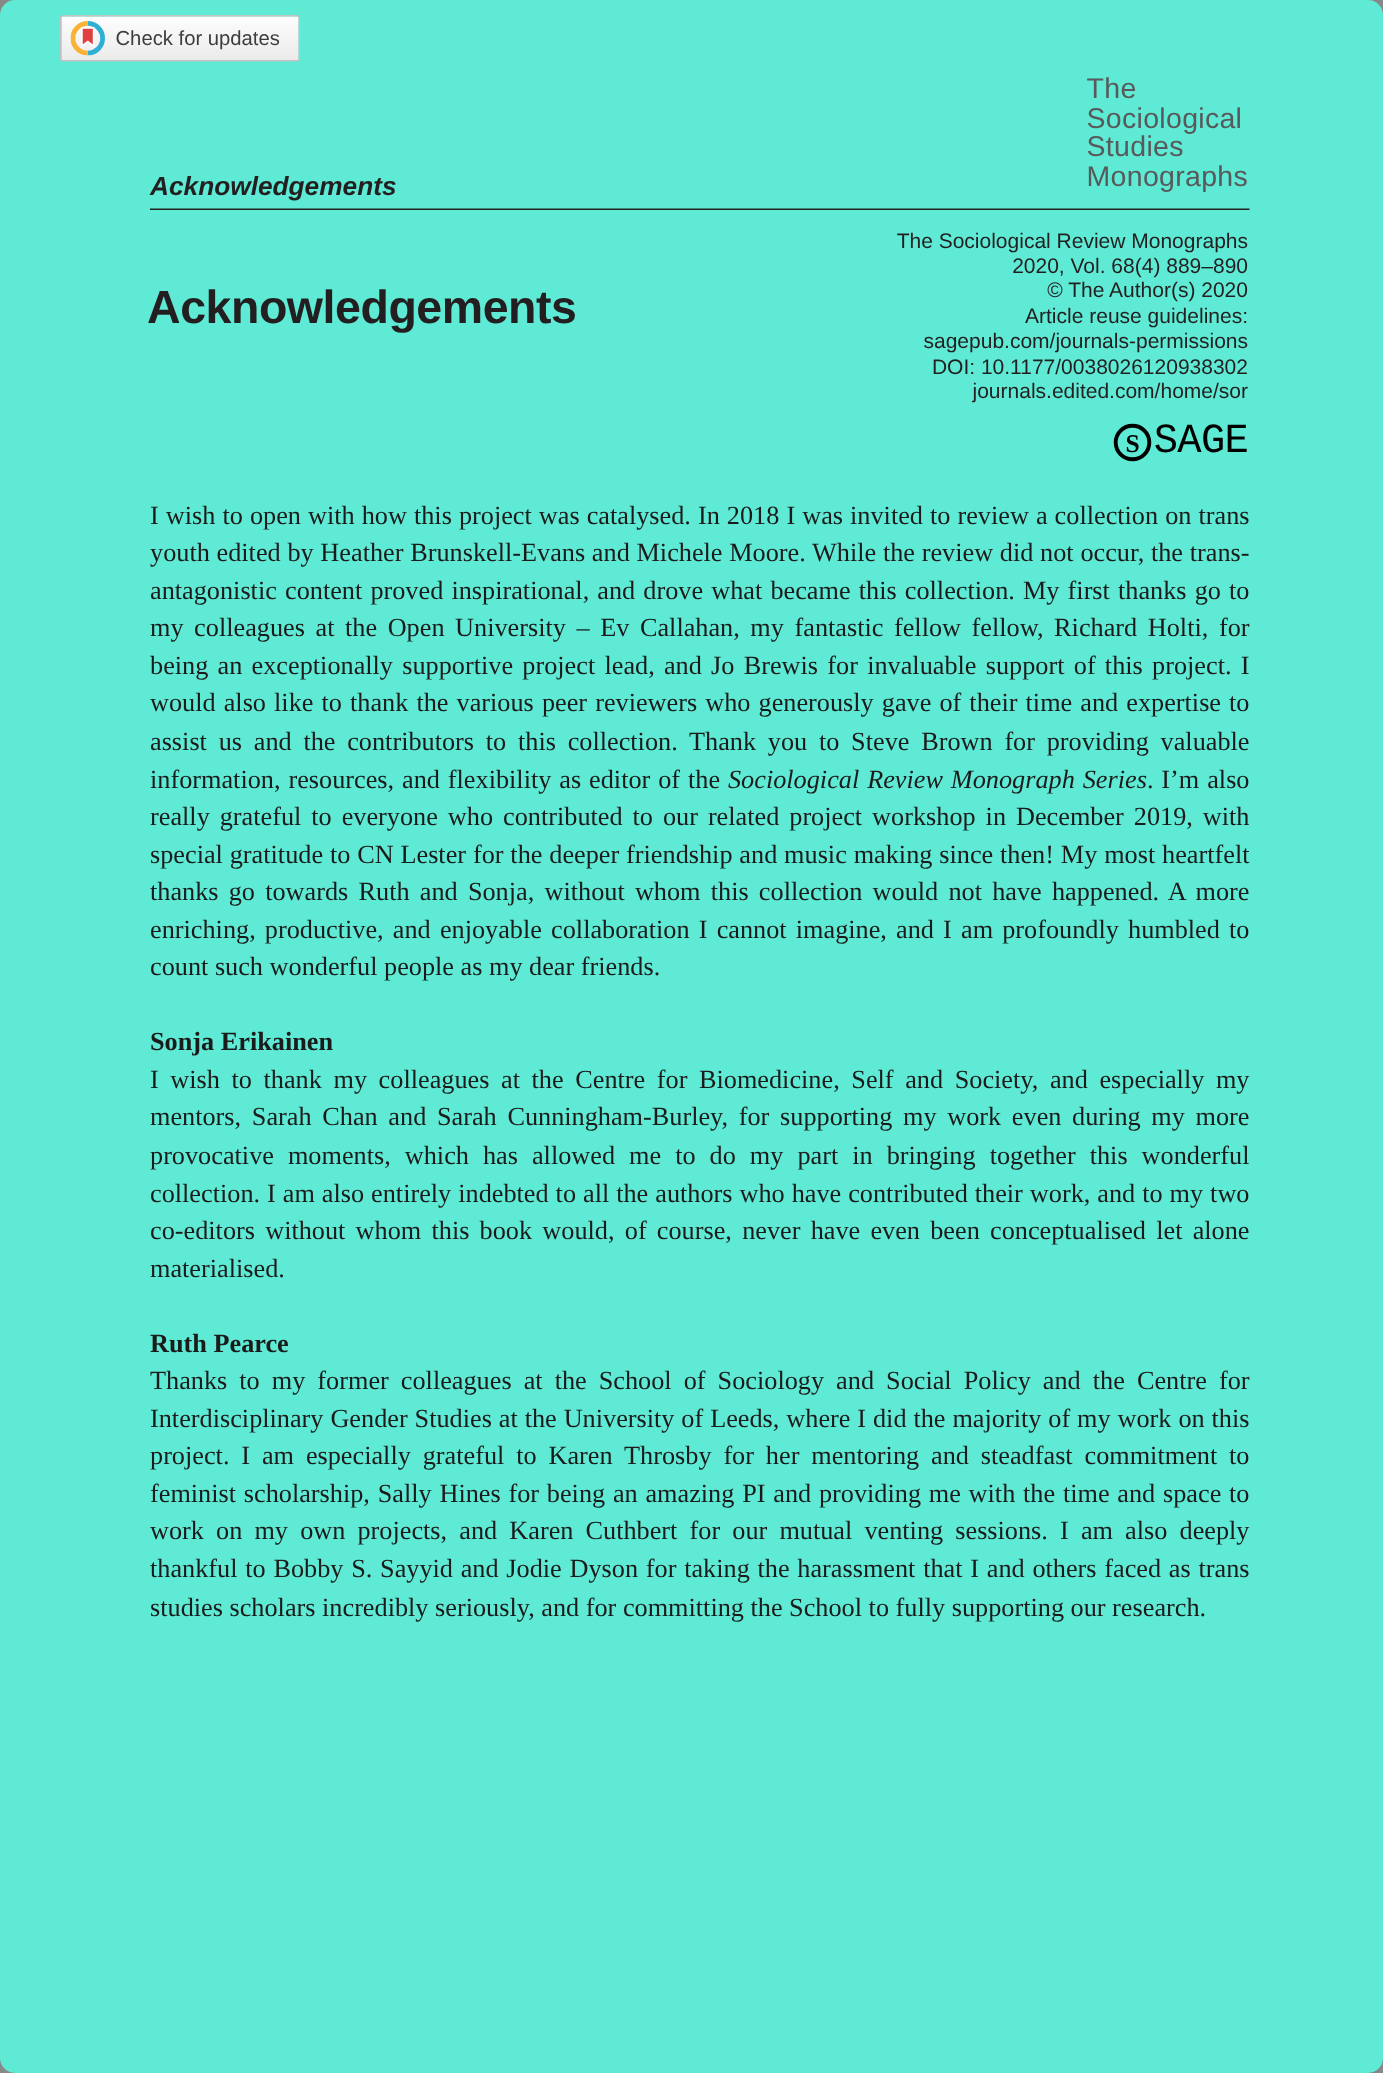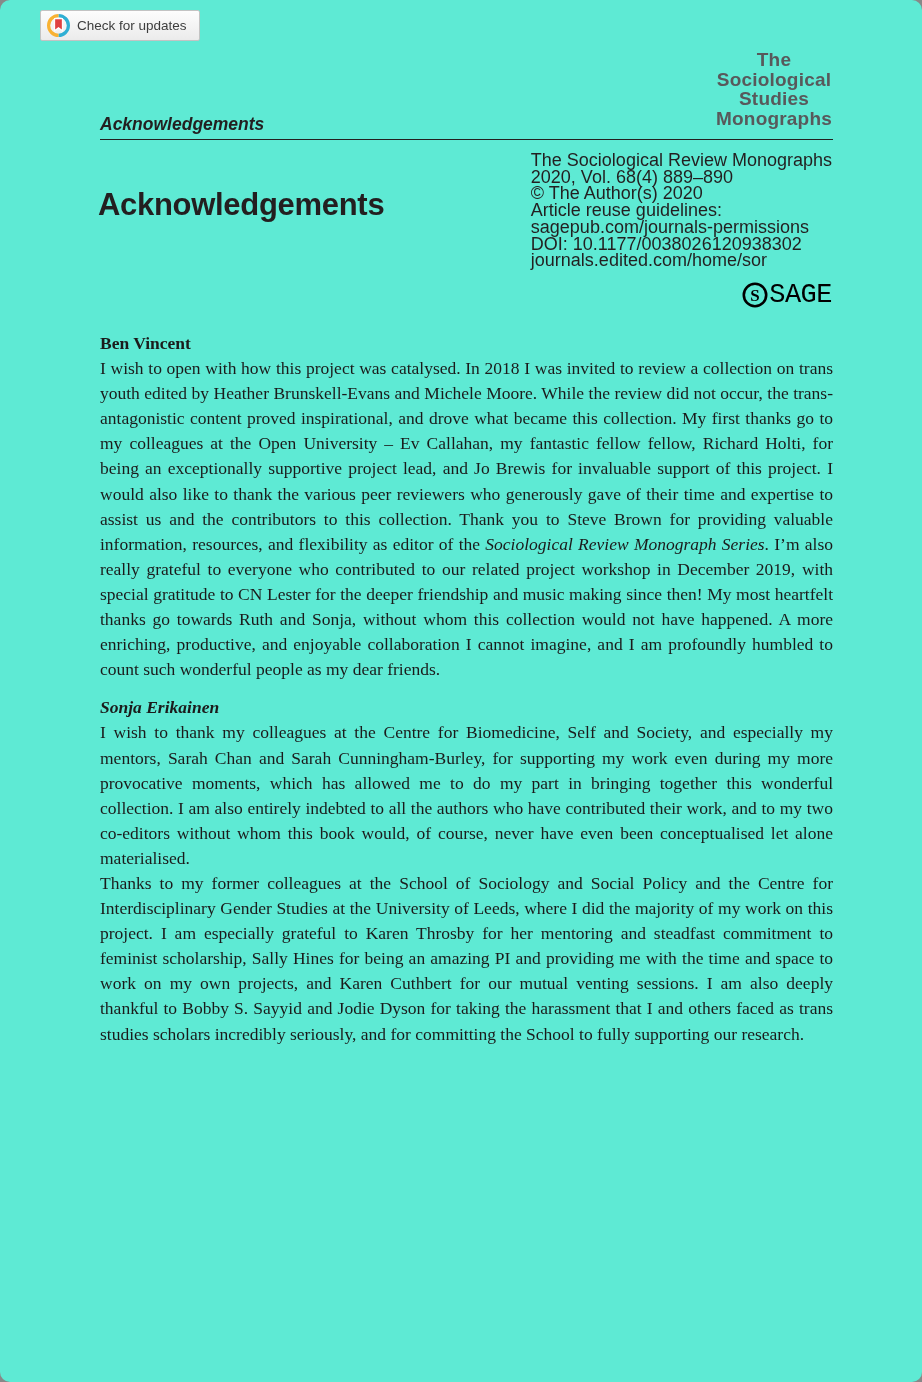--- a/index.html
+++ b/index.html
@@ -19,41 +19,41 @@
     display:flex;align-items:center;gap:7px;
     padding:3px 12px 3px 6px;
     background:linear-gradient(#fdfdfd,#ebebeb);
     border:1px solid #c3c3c3;border-radius:2px;
     cursor:pointer;
   }
   .crossmark .label{font-size:13.5px;color:#3d3d3d;}
   
   .journal-logo{
     position:absolute;right:90px;top:50px;
-    font-weight:bold;font-size:19px;line-height:19.5px;
-    color:#58595b;letter-spacing:0.2px;text-align:center;
+    font-weight:normal;font-size:19px;line-height:19.5px;
+    color:#58595b;letter-spacing:0.2px;text-align:left;
   }
   
   .running-head{
     position:absolute;left:100px;top:114px;
     font-style:italic;font-weight:bold;font-size:17.5px;
   }
   .head-rule{
     position:absolute;left:100px;top:139px;width:733px;
     border-top:1.6px solid #231f20;height:0;
   }
   
   .article-title{
     position:absolute;left:98px;top:166px;
     font-size:31px;font-weight:bold;letter-spacing:-0.3px;
   }
   
   .meta{
     position:absolute;right:90px;top:152px;
-    text-align:left;font-size:18px;line-height:16.7px;
+    text-align:right;font-size:14px;line-height:16.7px;
   }
   .meta .link{cursor:pointer;}
   
   .sage{
     position:absolute;right:90px;top:280px;
     display:flex;align-items:center;gap:1px;
   }
   .sage-word{
     font-size:27px;letter-spacing:-0.5px;color:#000;
     font-family:Liberation Mono, monospace;
@@ -66,21 +66,21 @@
     font-size:17.5px;line-height:25.1px;color:#1b1b1b;
   }
   .sec-heading{
     margin:0;font-size:17.5px;font-weight:bold;line-height:25.1px;
     font-family:"Liberation Serif",serif;
   }
   .sec-heading + .sec-body{margin-top:0;}
   .sec-body{
     margin:0;text-align:justify;
   }
-  .sec-heading:not(:first-child){margin-top:13px;font-style:italic;}
+  .sec-heading:not(:first-child){margin-top:25px;}
 </style>
 </head>
 <body>
 
 <div class="page">
 
   <div class="crossmark">
     <span style="display:inline-flex;">
       <svg width="23" height="23" viewBox="0 0 23 23">
         <path d="M11.5,1.6 A9.9,9.9 0 0 1 11.5,21.4" fill="none" stroke="#2fafd4" stroke-width="3.2"></path>
@@ -117,20 +117,20 @@
     <span style="display:inline-flex;">
       <svg width="26" height="26" viewBox="0 0 26 26">
         <circle cx="13" cy="13" r="11.2" fill="none" stroke="#000" stroke-width="2.6"></circle>
         <text x="13" y="19" text-anchor="middle" font-family="Liberation Serif, serif" font-size="17" font-weight="bold" fill="#000">S</text>
       </svg>
     </span>
     <span class="sage-word">SAGE</span>
   </div>
 
   <div class="body-col">
-      <h3 class="sec-heading">Ben Vincent</h3>
       <p class="sec-body"><span>I wish to open with how this project was catalysed. In 2018 I was invited to review a collection on trans youth edited by Heather Brunskell-Evans and Michele Moore. While the review did not occur, the trans-antagonistic content proved inspirational, and drove what became this collection. My first thanks go to my colleagues at the Open University – Ev Callahan, my fantastic fellow fellow, Richard Holti, for being an exceptionally supportive project lead, and Jo Brewis for invaluable support of this project. I would also like to thank the various peer reviewers who generously gave of their time and expertise to assist us and the contributors to this collection. Thank you to Steve Brown for providing valuable information, resources, and flexibility as editor of the </span><i>Sociological Review Monograph Series</i><span>. I’m also really grateful to everyone who contributed to our related project workshop in December 2019, with special gratitude to CN Lester for the deeper friendship and music making since then! My most heartfelt thanks go towards Ruth and Sonja, without whom this collection would not have happened. A more enriching, productive, and enjoyable collaboration I cannot imagine, and I am profoundly humbled to count such wonderful people as my dear friends.</span></p>
       <h3 class="sec-heading">Sonja Erikainen</h3>
       <p class="sec-body"><span>I wish to thank my colleagues at the Centre for Biomedicine, Self and Society, and especially my mentors, Sarah Chan and Sarah Cunningham-Burley, for supporting my work even during my more provocative moments, which has allowed me to do my part in bringing together this wonderful collection. I am also entirely indebted to all the authors who have contributed their work, and to my two co-editors without whom this book would, of course, never have even been conceptualised let alone materialised.</span></p>
+      <h3 class="sec-heading">Ruth Pearce</h3>
       <p class="sec-body"><span>Thanks to my former colleagues at the School of Sociology and Social Policy and the Centre for Interdisciplinary Gender Studies at the University of Leeds, where I did the majority of my work on this project. I am especially grateful to Karen Throsby for her mentoring and steadfast commitment to feminist scholarship, Sally Hines for being an amazing PI and providing me with the time and space to work on my own projects, and Karen Cuthbert for our mutual venting sessions. I am also deeply thankful to Bobby S. Sayyid and Jodie Dyson for taking the harassment that I and others faced as trans studies scholars incredibly seriously, and for committing the School to fully supporting our research.</span></p>
     </div>
 
 </div>
 
 </body></html>

